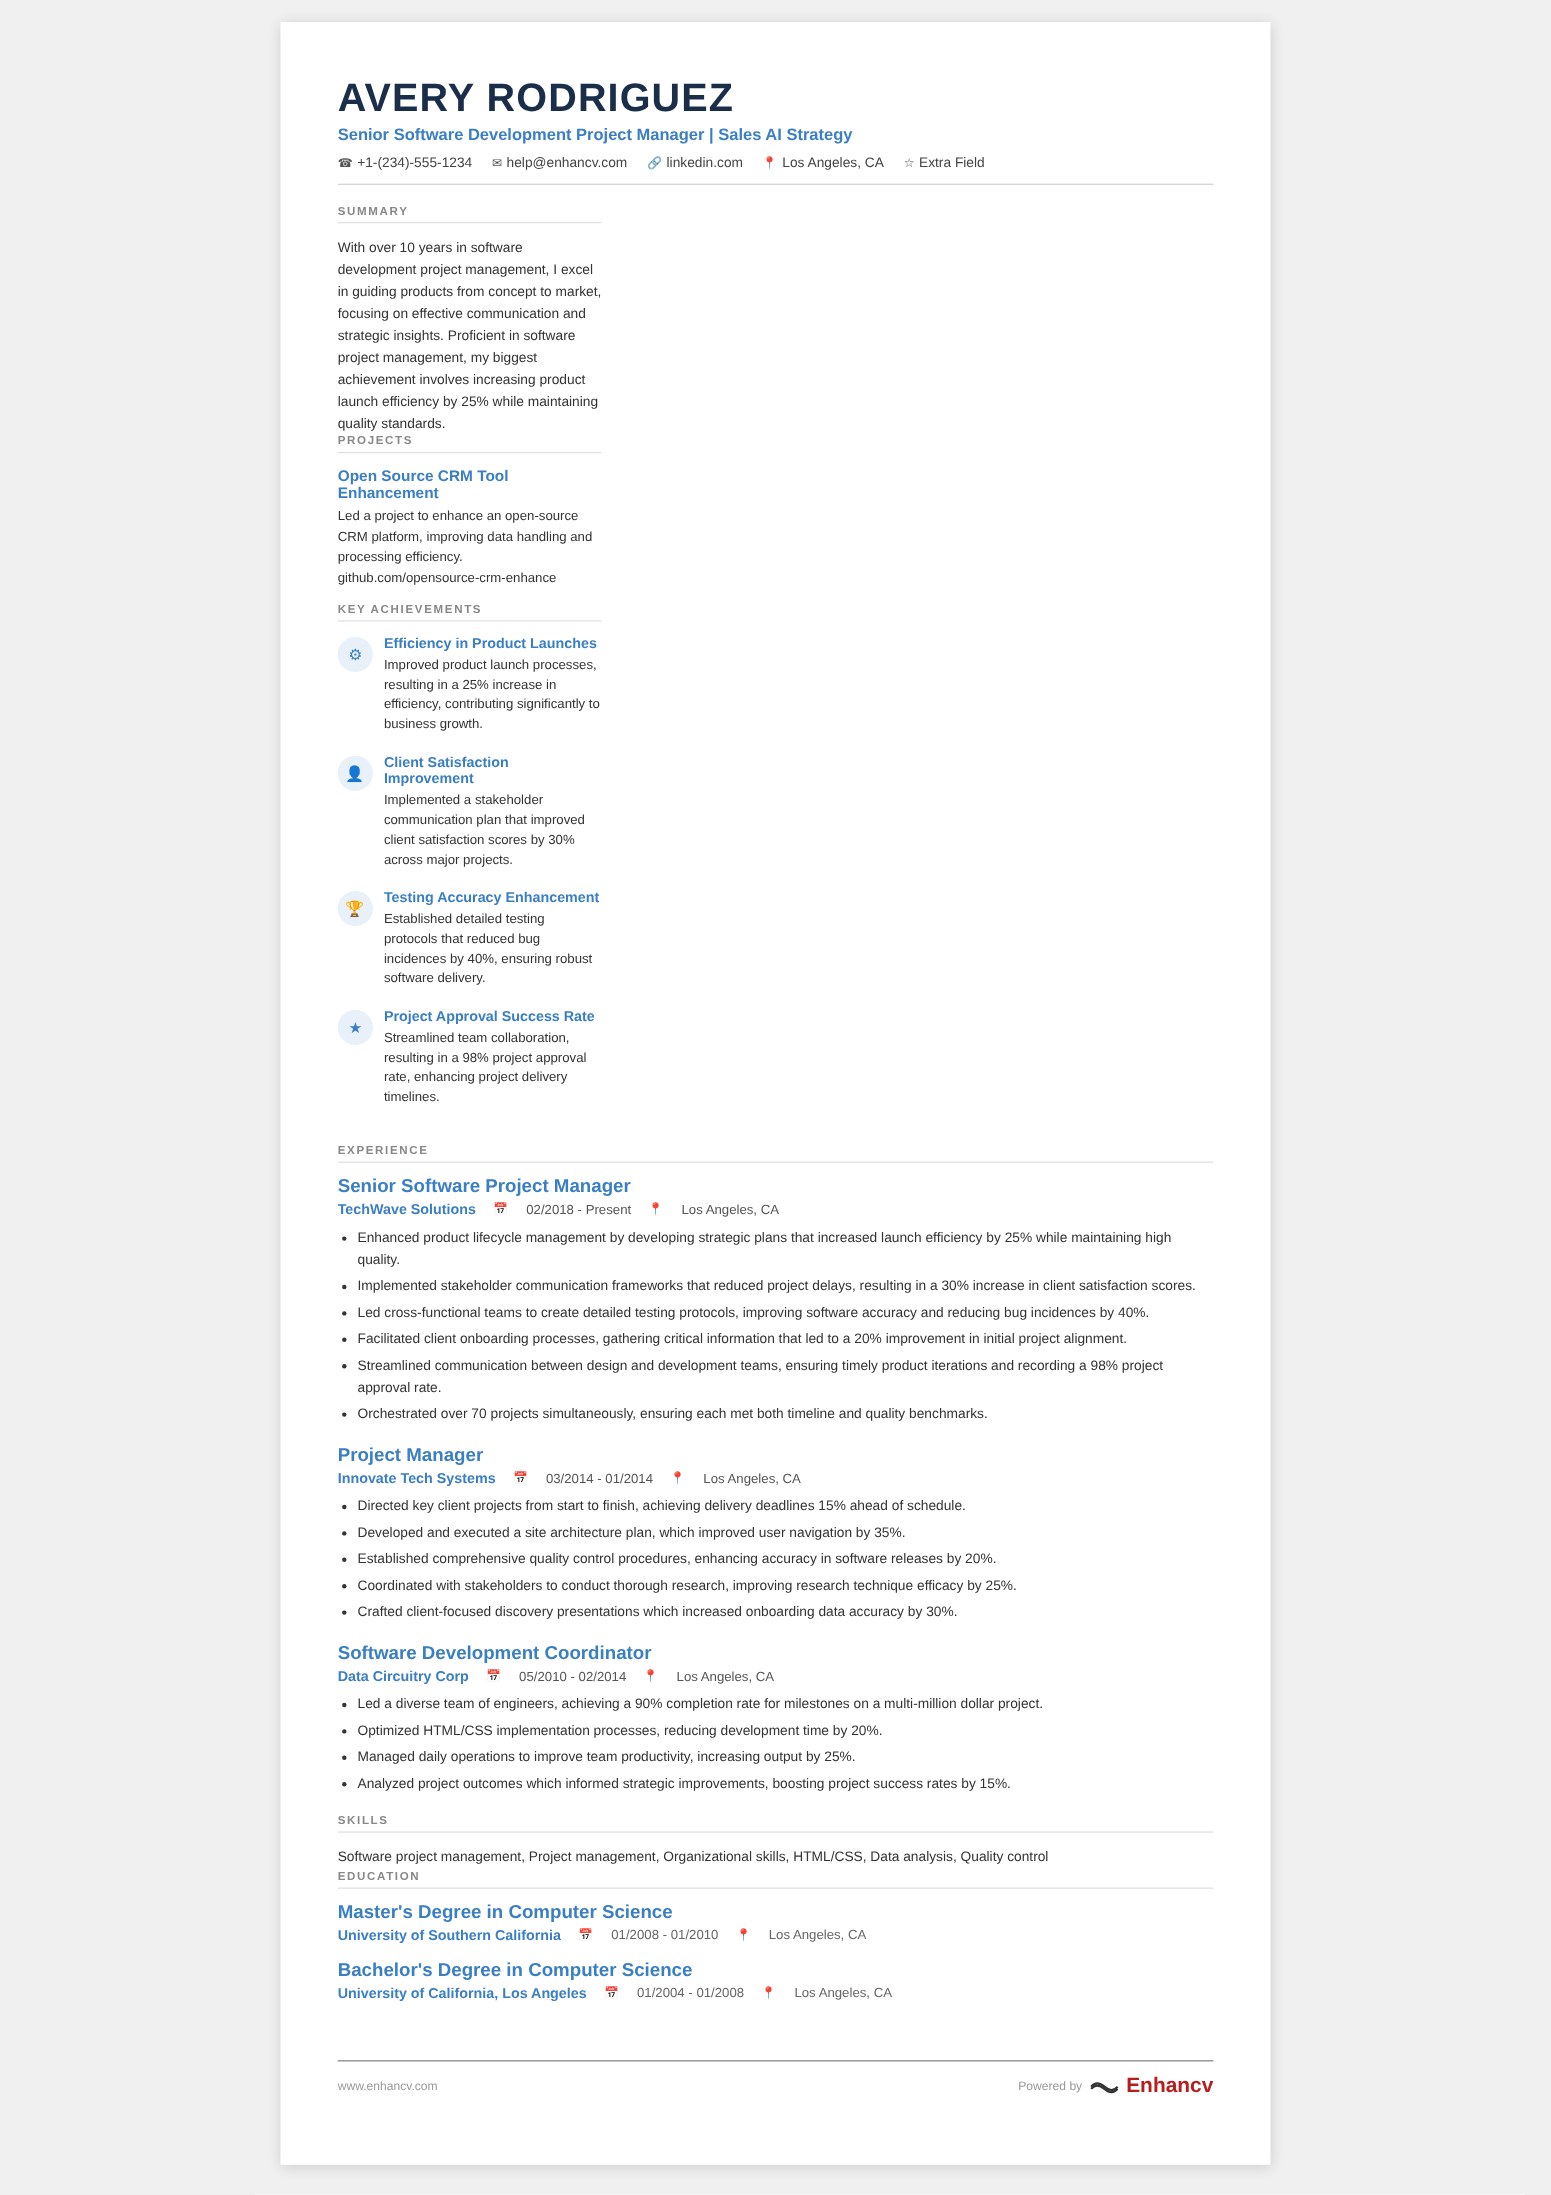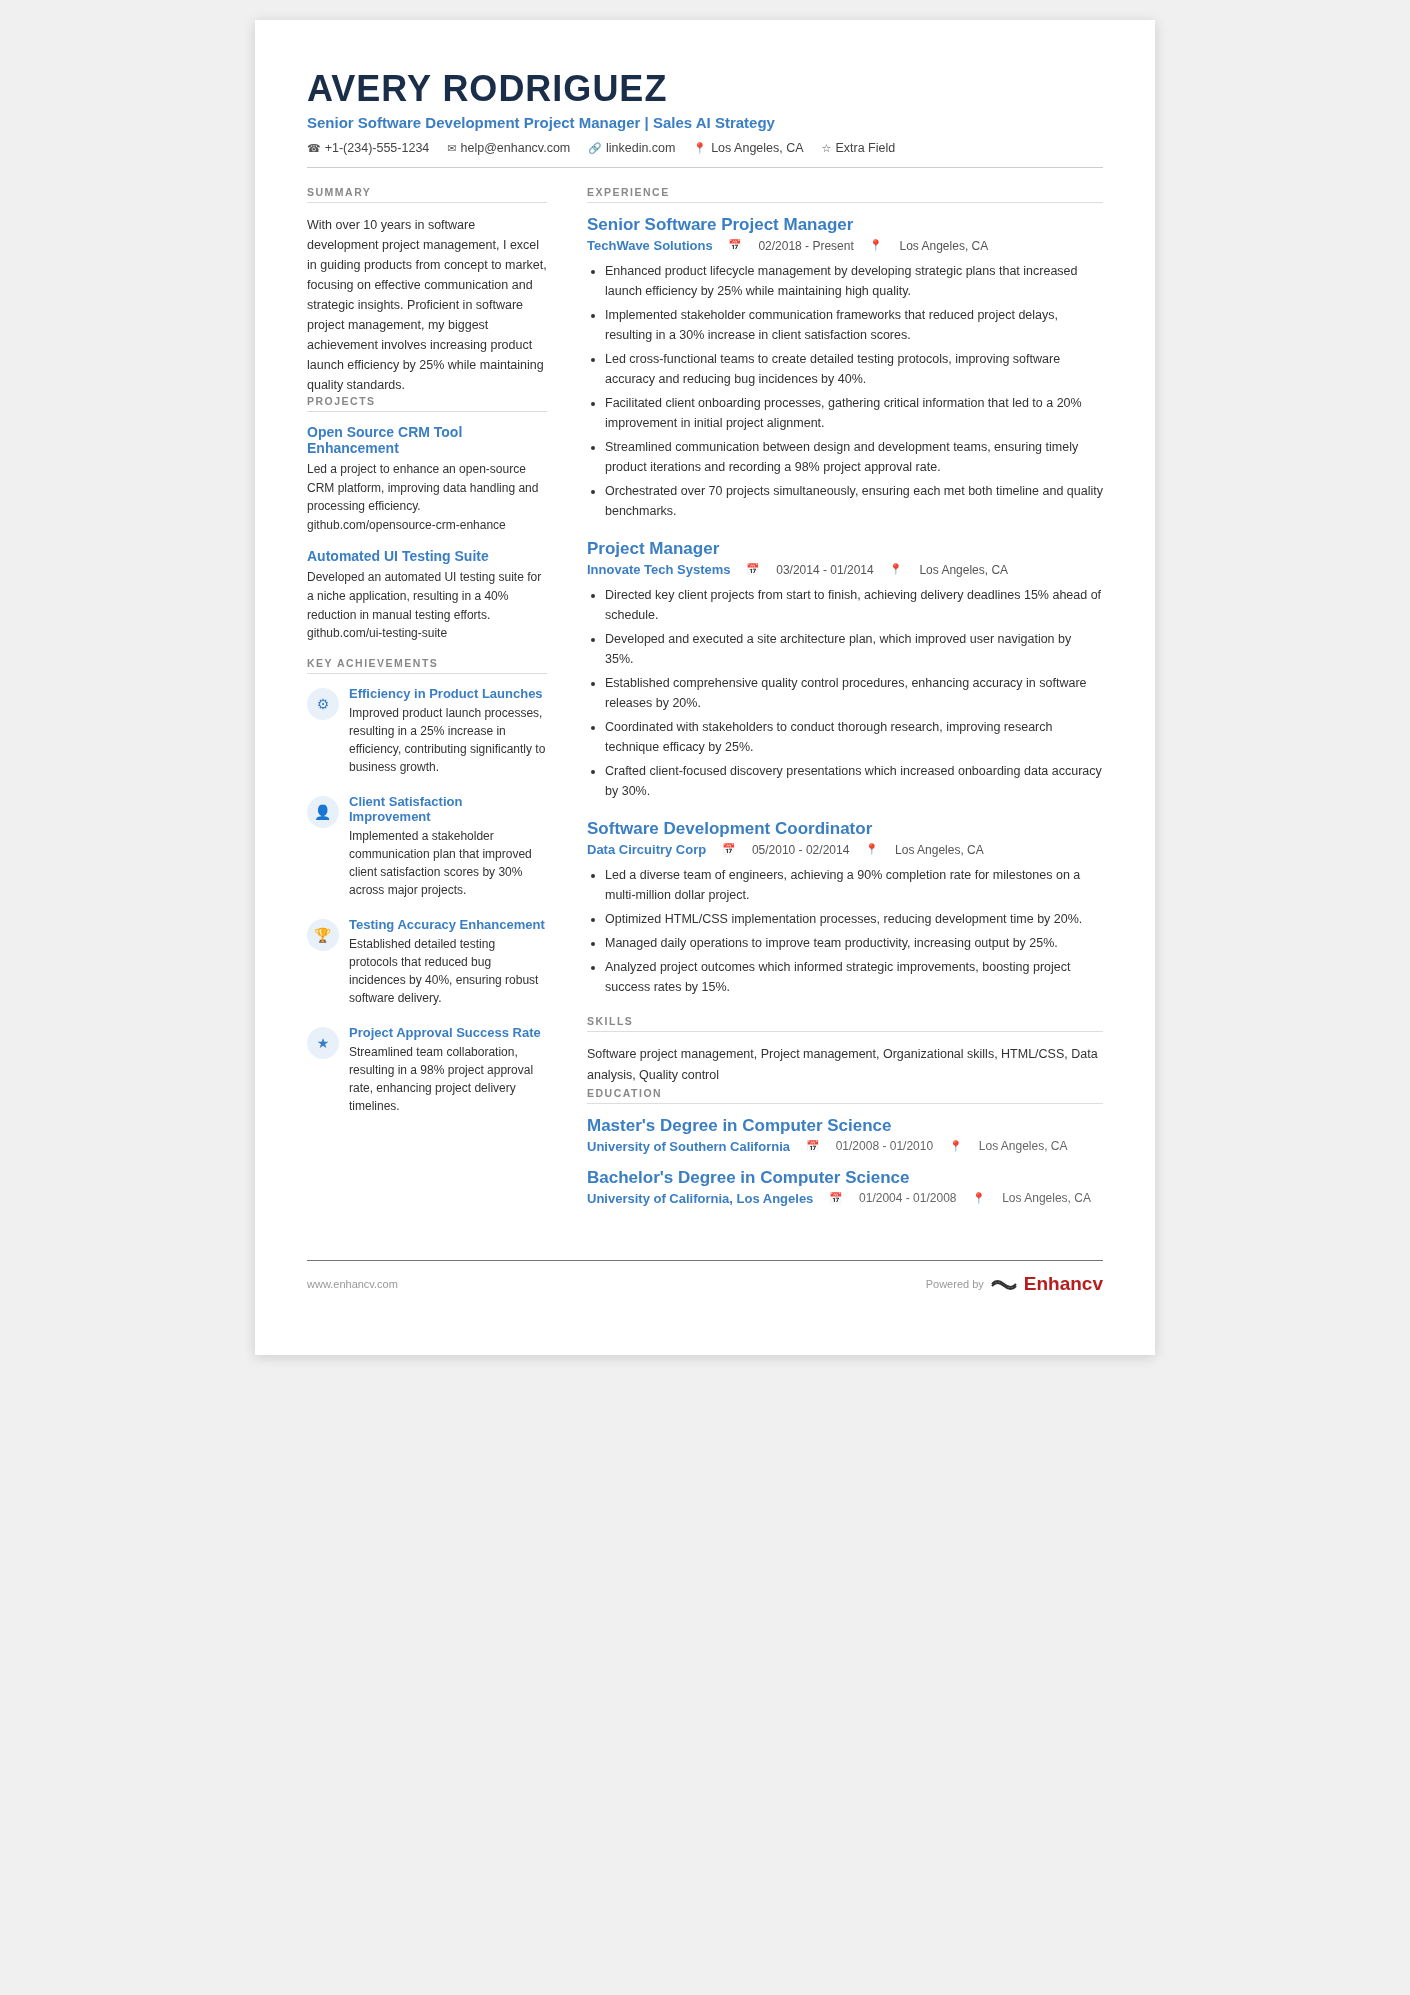--- a/index.html
+++ b/index.html
@@ -47,21 +47,22 @@
       align-items: center;
       gap: 4px;
     }
     .contact-icon {
       color: #555;
       font-size: 11px;
     }
     
     .main-layout {
       display: flex;
-      gap: 40px;
+      gap: 16px;
+      flex-direction: column;
     }
     .left-col {
       width: 240px;
       flex-shrink: 0;
     }
     .right-col {
       flex: 1;
     }
     
     .section-label {
@@ -259,24 +260,20 @@
       <div>
         <div class="section-label">SUMMARY</div>
         <p class="summary-text">With over 10 years in software development project management, I excel in guiding products from concept to market, focusing on effective communication and strategic insights. Proficient in software project management, my biggest achievement involves increasing product launch efficiency by 25% while maintaining quality standards.</p>
       </div>
 
       <div>
         <div class="section-label">PROJECTS</div>
         <div>
           <div class="project-title">Open Source CRM Tool Enhancement</div>
           <p class="project-desc">Led a project to enhance an open-source CRM platform, improving data handling and processing efficiency. github.com/opensource-crm-enhance</p>
-        </div>
-        <div>
-          <div class="project-title">Automated UI Testing Suite</div>
-          <p class="project-desc">Developed an automated UI testing suite for a niche application, resulting in a 40% reduction in manual testing efforts. github.com/ui-testing-suite</p>
         </div>
       </div>
 
       <div>
         <div class="section-label">KEY ACHIEVEMENTS</div>
 
         <div class="achievement-item">
           <div class="achievement-icon-wrap">
             <span style="color:#3a7ec4;">⚙</span>
           </div>

